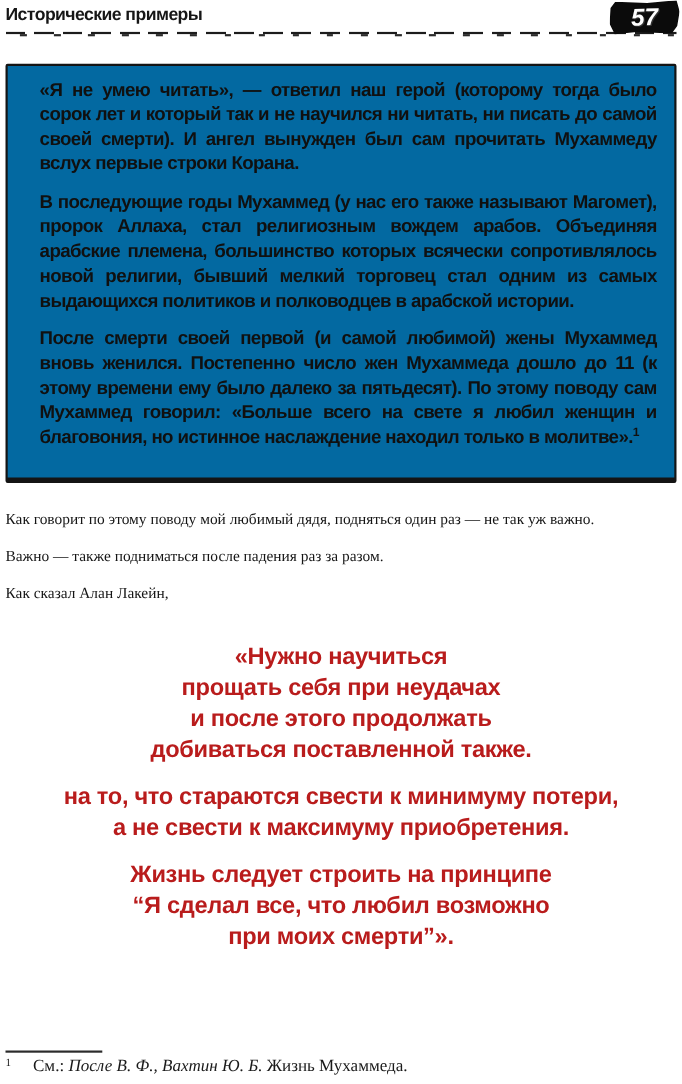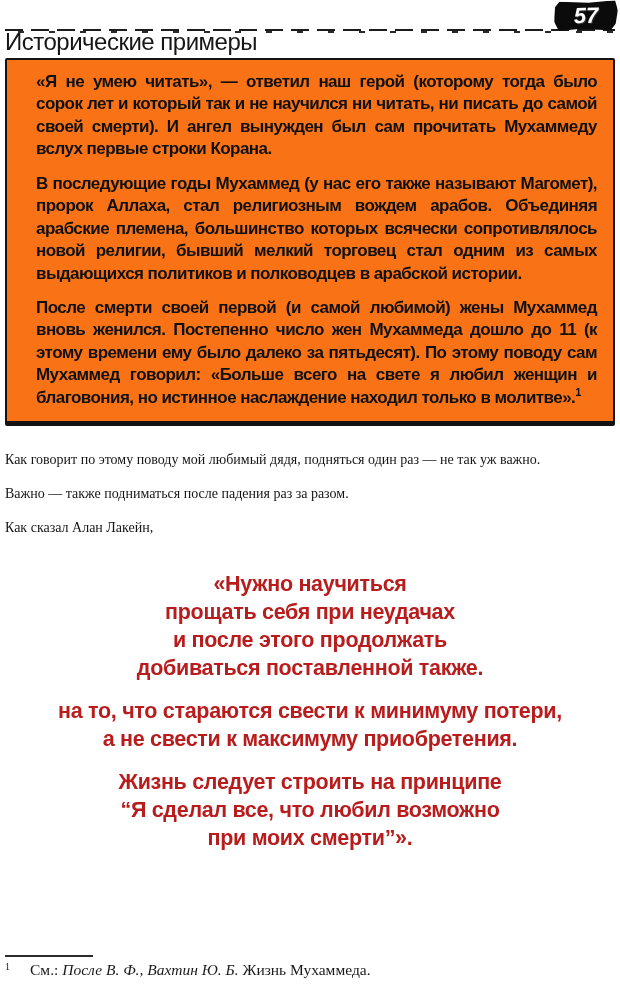--- a/index.html
+++ b/index.html
@@ -20,26 +20,25 @@
   }
   
   .runhead {
     display: flex;
     justify-content: space-between;
     align-items: flex-start;
     height: 30px;
   }
   .runhead-title {
     font-family: "Liberation Sans", sans-serif;
-    font-weight: normal;
-    font-size: 24px;
+    font-weight: bold;
+    font-size: 16px;
     letter-spacing: -0.5px;
     line-height: 22px;
     color: #161616;
-    margin-top: 28px;
   }
   .page-badge {
     position: absolute;
     top: 1px; right: 2px;
     width: 64px; height: 30px;
     background: #0b0b0b;
     color: #fff;
     display: flex; align-items: center; justify-content: center;
     font-family: "Liberation Sans", sans-serif;
     font-weight: bold; font-style: italic;
@@ -58,33 +57,33 @@
     background-position: 0 0, 4px 2px;
     background-repeat: repeat-x;
   }
   
   .story-box {
     margin: 25px 0 0 0;
     border: 2px solid #141414;
     border-bottom-width: 5px;
     border-radius: 2px;
     padding: 11px 16px 12px 29px;
-    background: #f97316;
+    background: #0369a1;
   }
   .story-box p {
     margin: 0 0 12px 0;
     font-family: "Liberation Sans", sans-serif;
     font-weight: bold;
     font-size: 17px;
     line-height: 1.32;
     letter-spacing: -0.55px;
     text-align: justify;
     color: #101010;
   }
-  .story-box p:last-child { margin-bottom: 0; }
+  .story-box p:last-child { margin-bottom: 13px; }
   .story-box sup {
     font-size: 11px;
     line-height: 0;
   }
   
   .bodytext { margin-top: 24px; }
   .bodytext p {
     margin: 0 0 14px 0;
     font-family: "Liberation Serif", serif;
     font-size: 14px;

